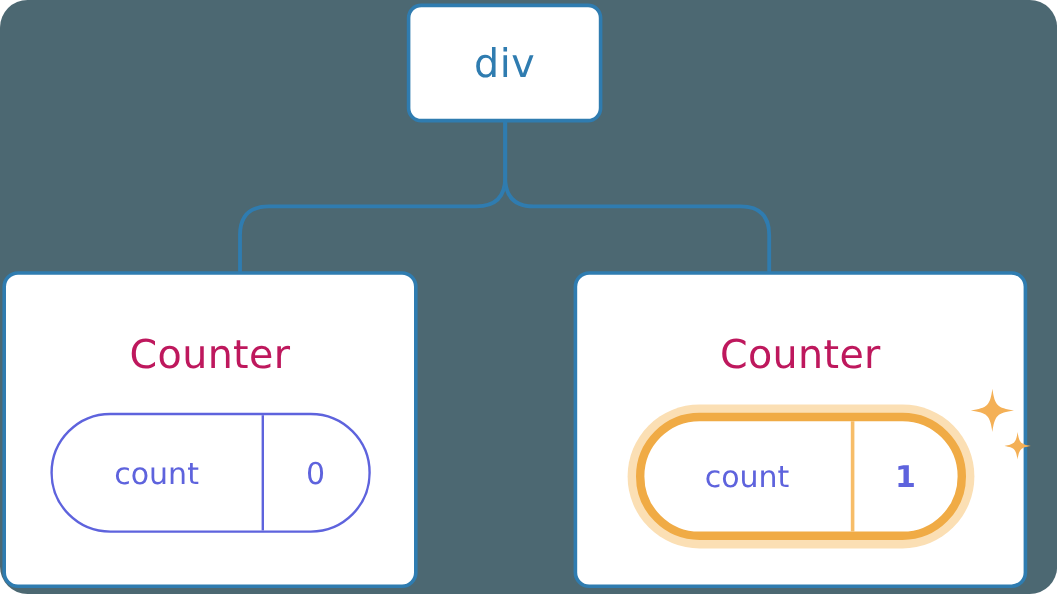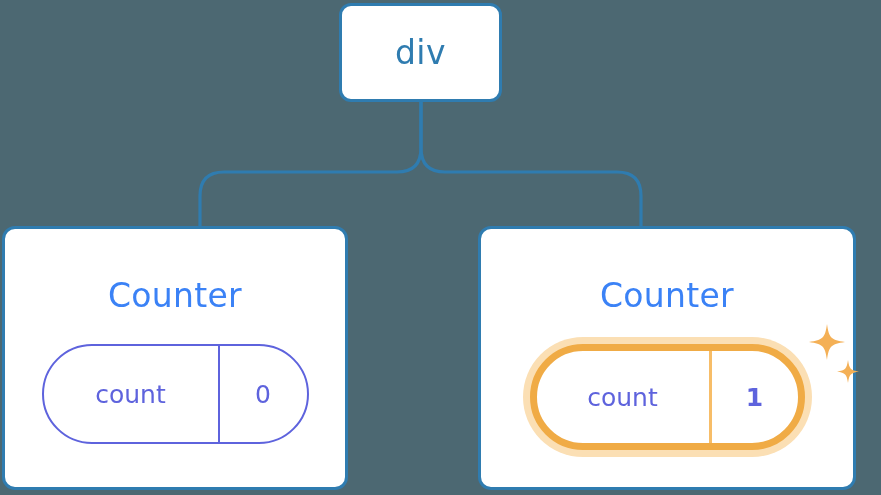--- a/index.html
+++ b/index.html
@@ -11,20 +11,21 @@
     height: 495px;
     overflow: hidden;
     font-family: "DejaVu Sans", sans-serif;
   }
 
   #stage {
     position: relative;
     width: 881px;
     height: 495px;
     background: #4c6872;
+    border-radius: 23px;
   }
 
   
   #connectors {
     position: absolute;
     left: 0;
     top: 0;
     width: 881px;
     height: 495px;
     pointer-events: none;
@@ -70,21 +71,21 @@
     height: 264px;
   }
   #node-counter-right {
     left: 478px;
     top: 226px;
     width: 378px;
     height: 264px;
   }
 
   .counter-title {
-    color: #3b82f6;
+    color: #be185d;
     font-size: 33px;
     line-height: 1;
     margin-top: 50px;
     letter-spacing: 0.3px;
   }
 
   
   .pill-wrap {
     position: relative;
     margin-top: 32px;

